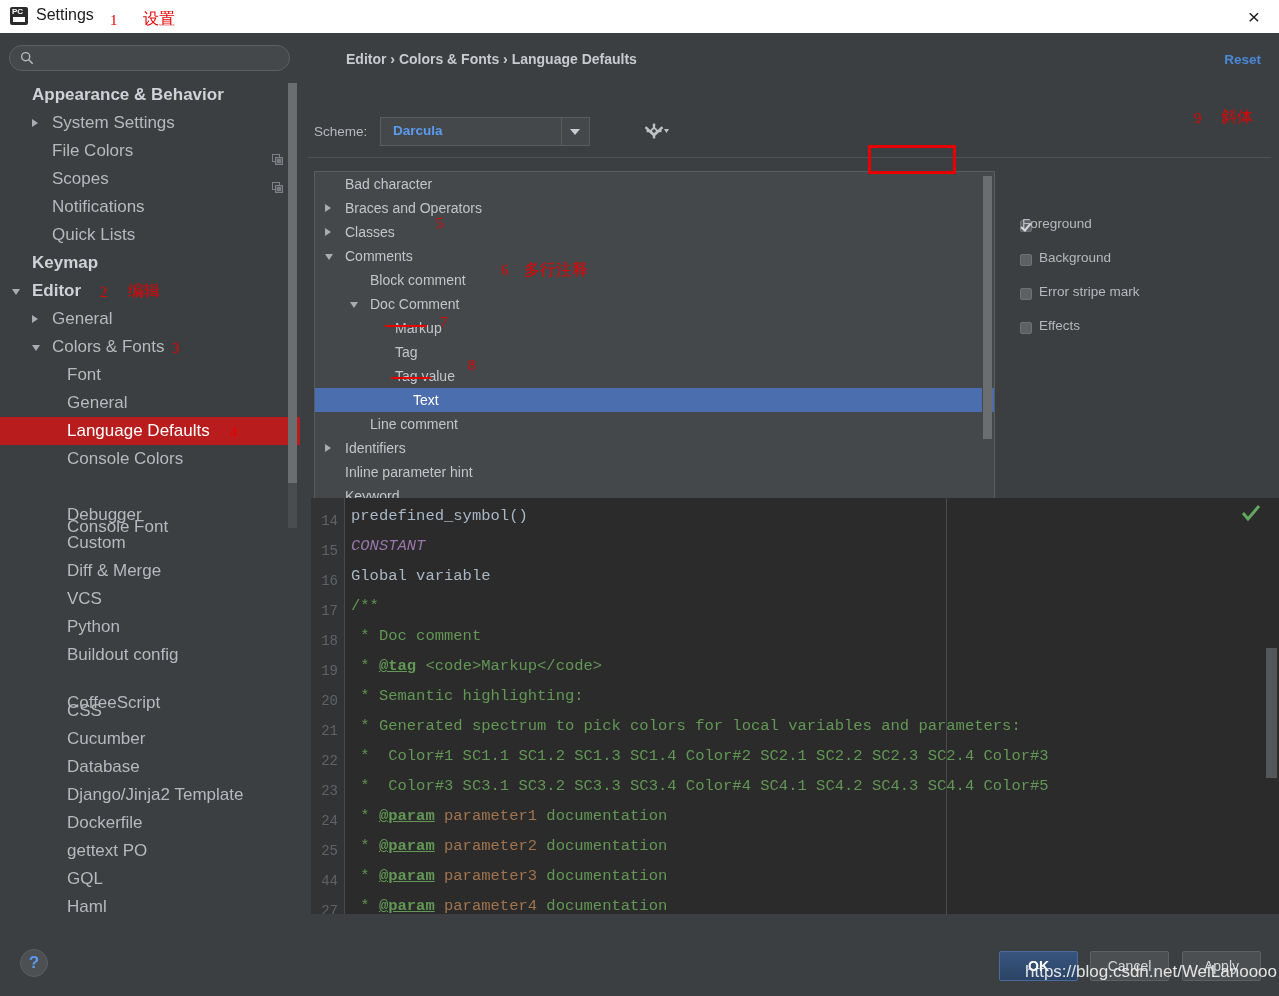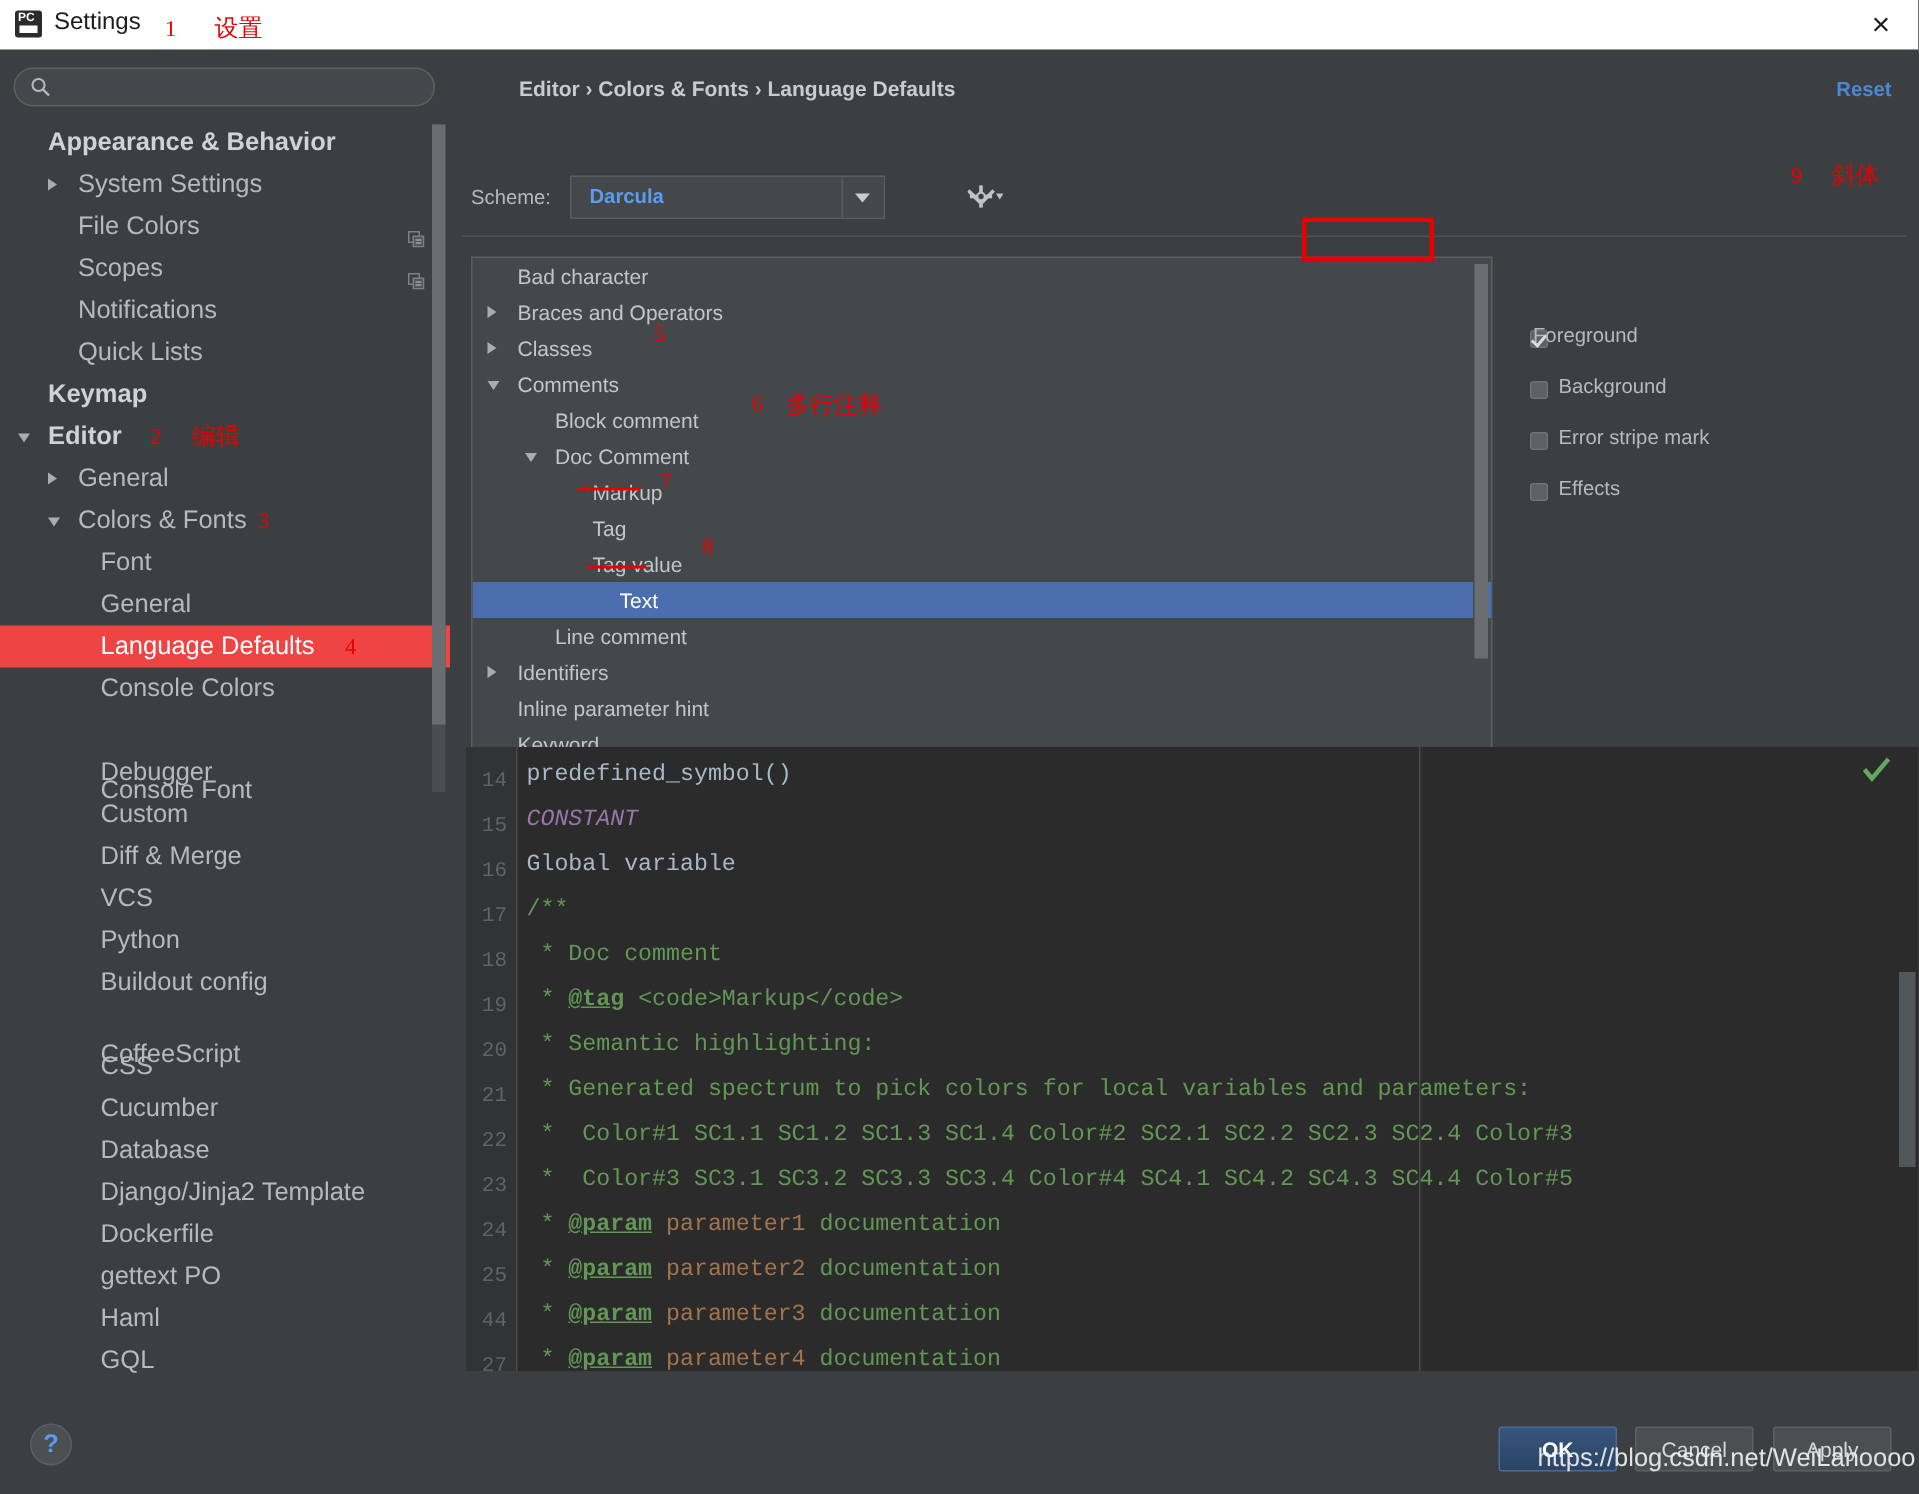--- a/index.html
+++ b/index.html
@@ -67,21 +67,21 @@
   #tree{
     position:absolute;left:0;top:48px;width:300px;height:845px;
     overflow:hidden;
   }
   .t-row{
     position:relative;height:28px;line-height:28px;
     white-space:nowrap;color:#b6b9bd;font-size:17px;
     cursor:default;
   }
   .t-row.bold{font-weight:bold;color:#cfd2d6;}
-  .t-row.sel{background:#ef4444;color:#ffffff;}
+  .t-row.sel{background:#b91c1c;color:#ffffff;}
   .t-row .lbl{position:absolute;}
   .t-arrow{
     position:absolute;width:0;height:0;
   }
   .t-arrow.right{
     border-left:6px solid #a9acb0;border-top:4.5px solid transparent;
     border-bottom:4.5px solid transparent;
   }
   .t-arrow.down{
     border-top:6px solid #a9acb0;border-left:4.5px solid transparent;
@@ -362,24 +362,24 @@
       <div class="t-row">
         <span class="lbl" style="left: 67px;">Django/Jinja2 Template</span>
       </div>
       <div class="t-row">
         <span class="lbl" style="left: 67px;">Dockerfile</span>
       </div>
       <div class="t-row">
         <span class="lbl" style="left: 67px;">gettext PO</span>
       </div>
       <div class="t-row">
+        <span class="lbl" style="left: 67px;">GQL</span>
+      </div>
+      <div class="t-row">
         <span class="lbl" style="left: 67px;">Haml</span>
-      </div>
-      <div class="t-row">
-        <span class="lbl" style="left: 67px;">GQL</span>
       </div>
     </div>
 
   <div id="left-scroll-track">
     <div id="left-scroll-thumb"></div>
   </div>
 </div>
 
 <div id="right-panel">
   <div id="breadcrumb">Editor › Colors &amp; Fonts › Language Defaults</div>

